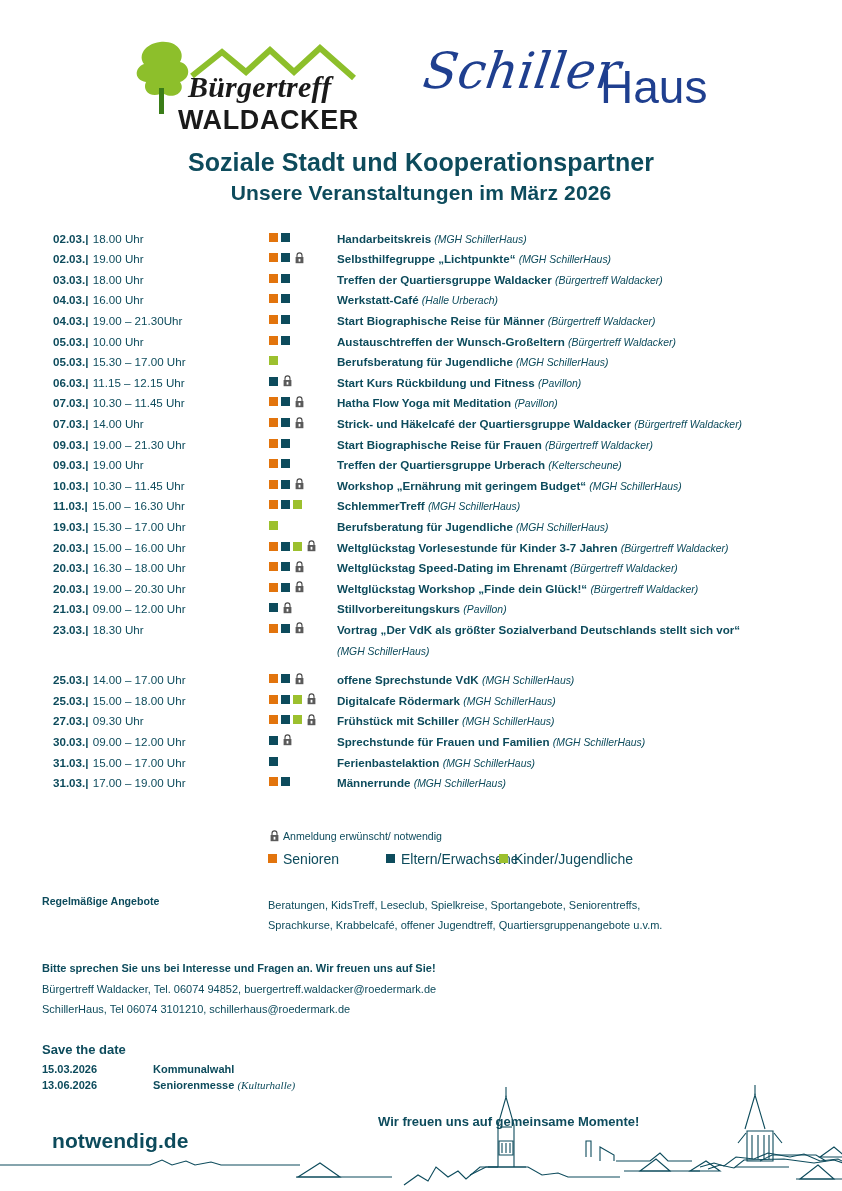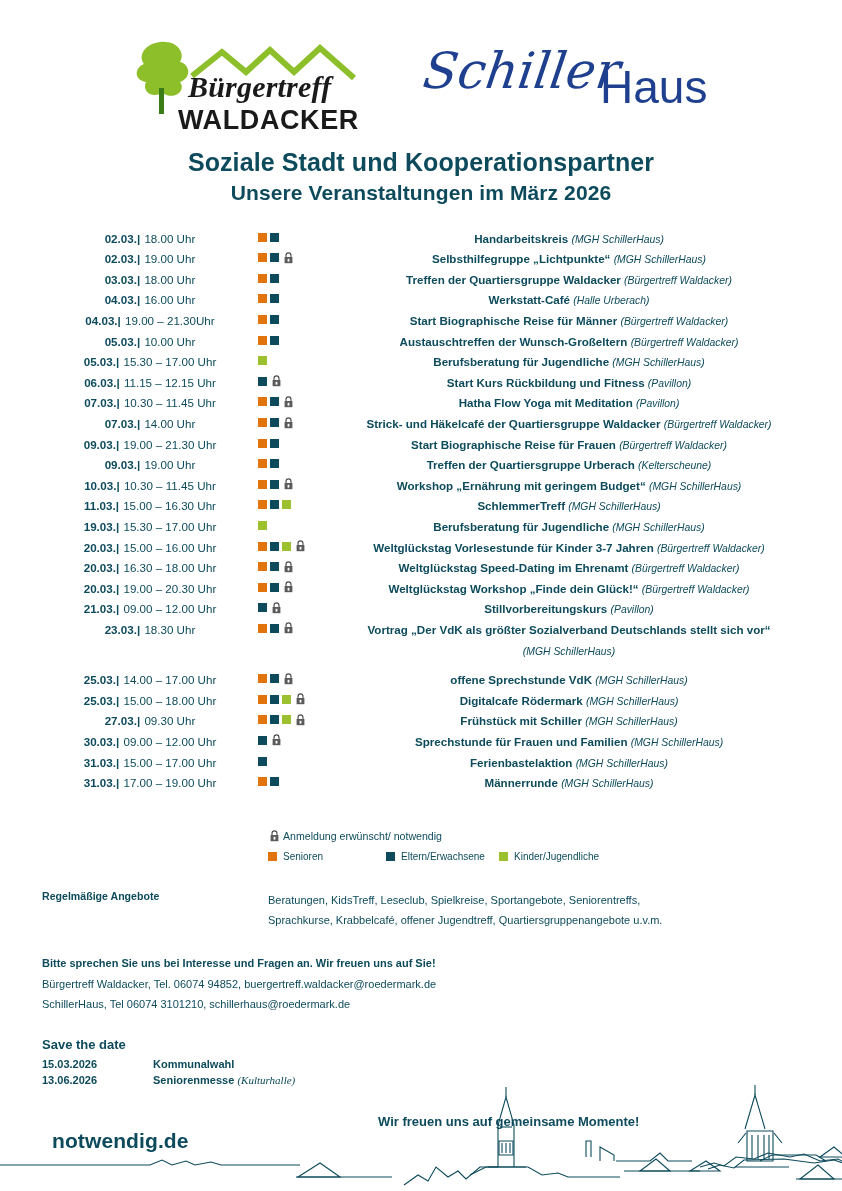--- a/index.html
+++ b/index.html
@@ -57,21 +57,21 @@
   .title-main {
     font-size: 25px; font-weight: bold; color: #0d4b5c;
     letter-spacing: .1px; line-height: 1.18; margin-top: 23px;
   }
   .title-sub {
     font-size: 21px; font-weight: bold; color: #0d4b5c;
     letter-spacing: .1px; line-height: 1.2; margin-top: 2px;
   }
 
   
-  .events { margin-top: 27px; padding-left: 42px; padding-right: 30px; text-align: center; }
+  .events { margin-top: 27px; padding-left: 53px; padding-right: 30px; }
   .event-row {
     display: flex;
     align-items: baseline;
     height: 20.6px;
     font-size: 11.6px;
   }
   .ev-date {
     width: 216px; flex: none;
     white-space: nowrap; color: #0d4b5c;
   }
@@ -96,21 +96,21 @@
   }
   .ev-cont { margin-left: 284px; }
   .ev-spacer { height: 9px; }
 
   
   .legend { margin-top: 33px; padding-left: 268px; }
   .legend-note {
     display: flex; align-items: center; gap: 3px;
     font-size: 10.6px; margin-bottom: 9px;
   }
-  .legend-keys { display: flex; align-items: center; font-size: 10px; }
+  .legend-keys { display: flex; align-items: center; font-size: 14px; }
   .legend-key { display: flex; align-items: center; gap: 6px; }
   .legend-key.k1 { width: 118px; }
   .legend-key.k2 { width: 113px; }
 
   
   .offers {
     display: flex; margin-top: 28px;
     padding-left: 42px; font-size: 11px;
   }
   .offers-label { width: 226px; flex: none; font-weight: bold; font-size: 10.6px; }

